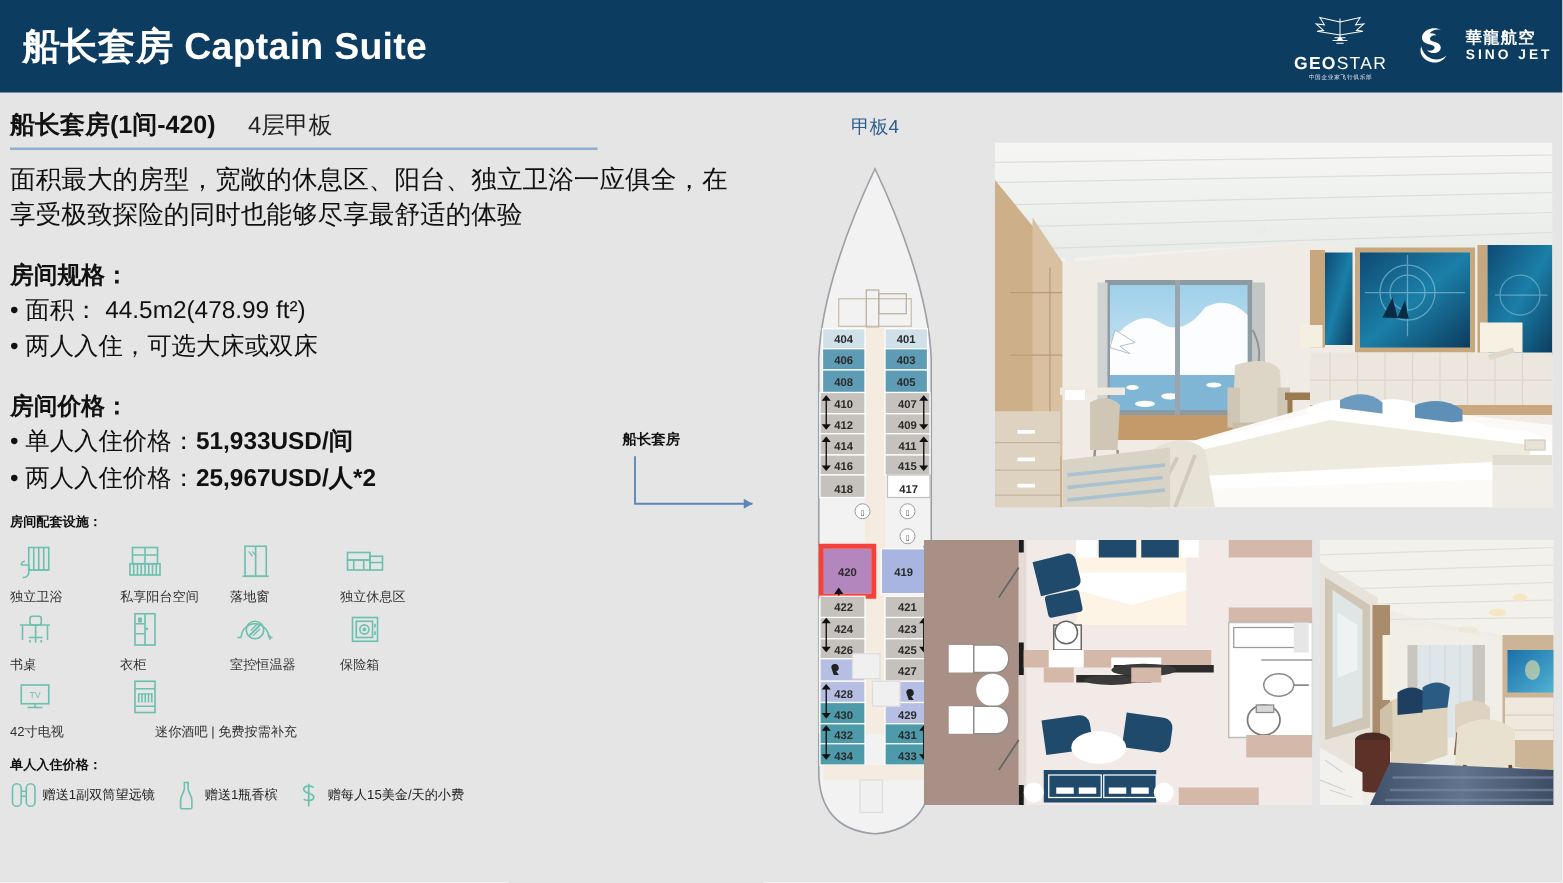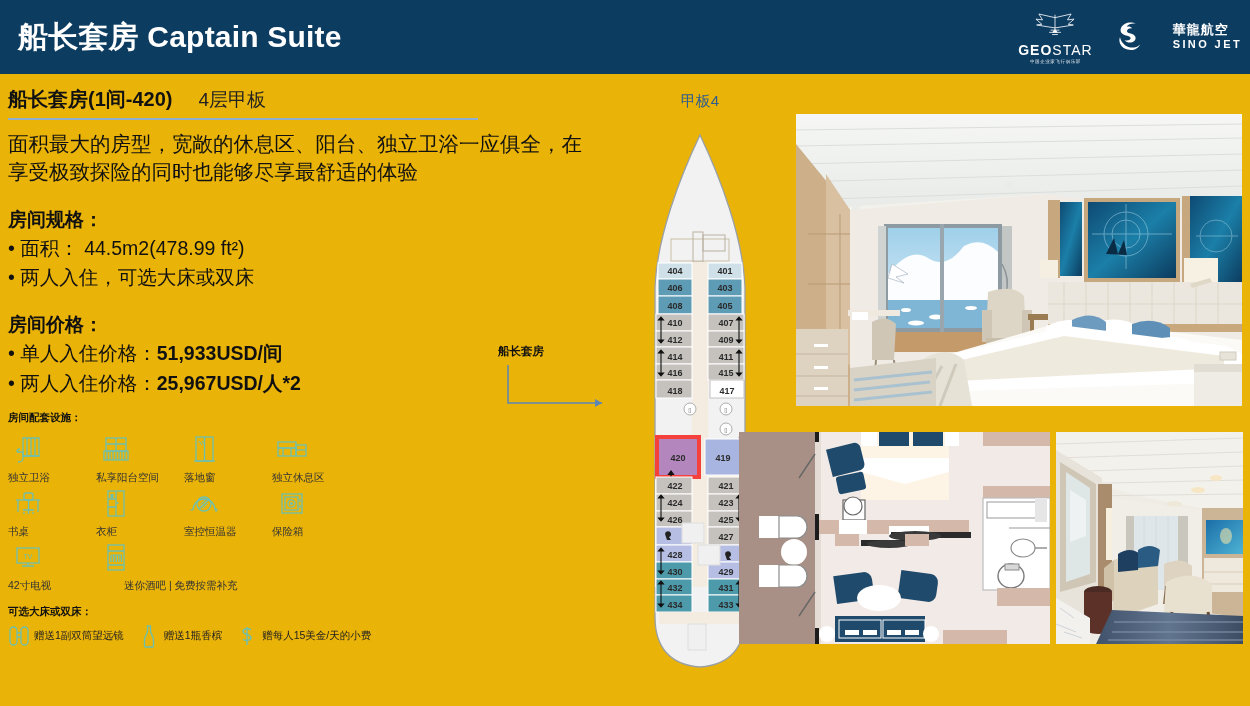--- a/index.html
+++ b/index.html
@@ -1,32 +1,32 @@
 <!DOCTYPE html>
 <html><head>
 <meta charset="utf-8">
 <style>
   * { box-sizing: border-box; margin:0; padding:0; }
   html,body { width:1250px; height:706px; overflow:hidden; background:#fff;
     font-family:"Liberation Sans","DejaVu Sans",sans-serif; }
-  .page { position:relative; width:1250px; height:706px; background:#eab308; }
+  .page { position:relative; width:1250px; height:706px; background:#e5e5e5; }
 
   
   .header { position:absolute; left:0; top:0; width:1250px; height:74px;
     background:#0d3c61; display:flex; align-items:center; }
   .header-title { margin-left:18px; color:#fff; font-size:30px; font-weight:bold;
     letter-spacing:.2px; }
   .header-logos { position:absolute; right:8px; top:0; height:74px;
     display:flex; align-items:center; gap:16px; }
   .logo-geostar { display:flex; flex-direction:column; align-items:center; color:#fff; }
   .geo-mark { width:44px; height:30px; }
   .geo-word { font-size:14px; font-weight:bold; letter-spacing:1px; margin-top:2px; }
   .geo-word .thin { font-weight:400; }
   .geo-sub { font-size:4.5px; letter-spacing:.6px; margin-top:1px; opacity:.92; }
-  .logo-sino { display:flex; align-items:center; gap:24px; color:#fff; }
+  .logo-sino { display:flex; align-items:center; gap:7px; color:#fff; }
   .sino-mark { width:40px; height:40px; }
   .sino-words { display:flex; flex-direction:column; line-height:1.15; }
   .sino-cn { font-size:13px; font-weight:bold; letter-spacing:1px; }
   .sino-en { font-size:11px; font-weight:bold; letter-spacing:2.4px; }
 
   
   .left { position:absolute; left:8px; top:86px; width:582px; }
   .sub-head { display:flex; align-items:baseline; gap:26px; padding-bottom:2px; }
   .sub-head .a { font-size:20px; font-weight:bold; color:#111; }
   .sub-head .b { font-size:19px; color:#222; }
@@ -258,21 +258,21 @@
               <path d="M12 13v7M14.6 13v7M17.2 13v7M19.8 13v7M22.4 13v7"></path>
               <path d="M12 13h11" stroke-width="1"></path>
             </svg>
           </div>
           <div class="amen-lb wide">迷你酒吧 | 免费按需补充</div>
         </div>
       </div>
 
     </div>
 
-    <div class="perk-title">可选大床或双床：</div>
+    <div class="perk-title">单人入住价格：</div>
     <div class="perks">
       <div class="perk">
         <div class="perk-ic">
           <svg width="22" height="24" viewBox="0 0 22 24" fill="none" stroke="#6dc0b0" stroke-width="1.3">
             <rect x="2" y="3" width="7" height="18" rx="3.5"></rect>
             <rect x="13" y="3" width="7" height="18" rx="3.5"></rect>
             <path d="M9 9h4M9 13h4"></path>
           </svg>
         </div>
         <div class="perk-lb">赠送1副双筒望远镜</div>

